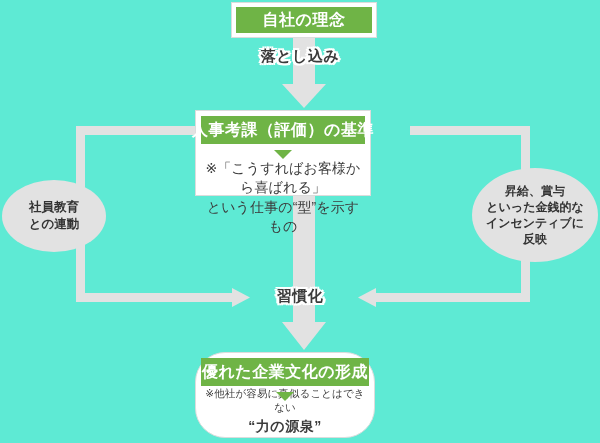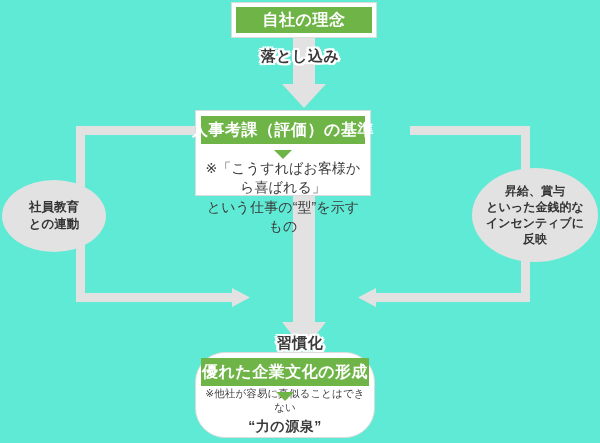--- a/index.html
+++ b/index.html
@@ -171,21 +171,20 @@
   }
   #caption-fulfillment {
     left: 0; right: 0;
     top: 234px;
     font-size: 16px;
   }
   #caption-habit {
     left: 0; right: 0;
     top: 287px;
     font-size: 15px;
-    margin-top: 47px;
   }
   .arrow-glyph {
     font-weight: normal;
     font-size: 15px;
     padding: 0 3px;
   }
 </style>
 </head>
 <body>
 

